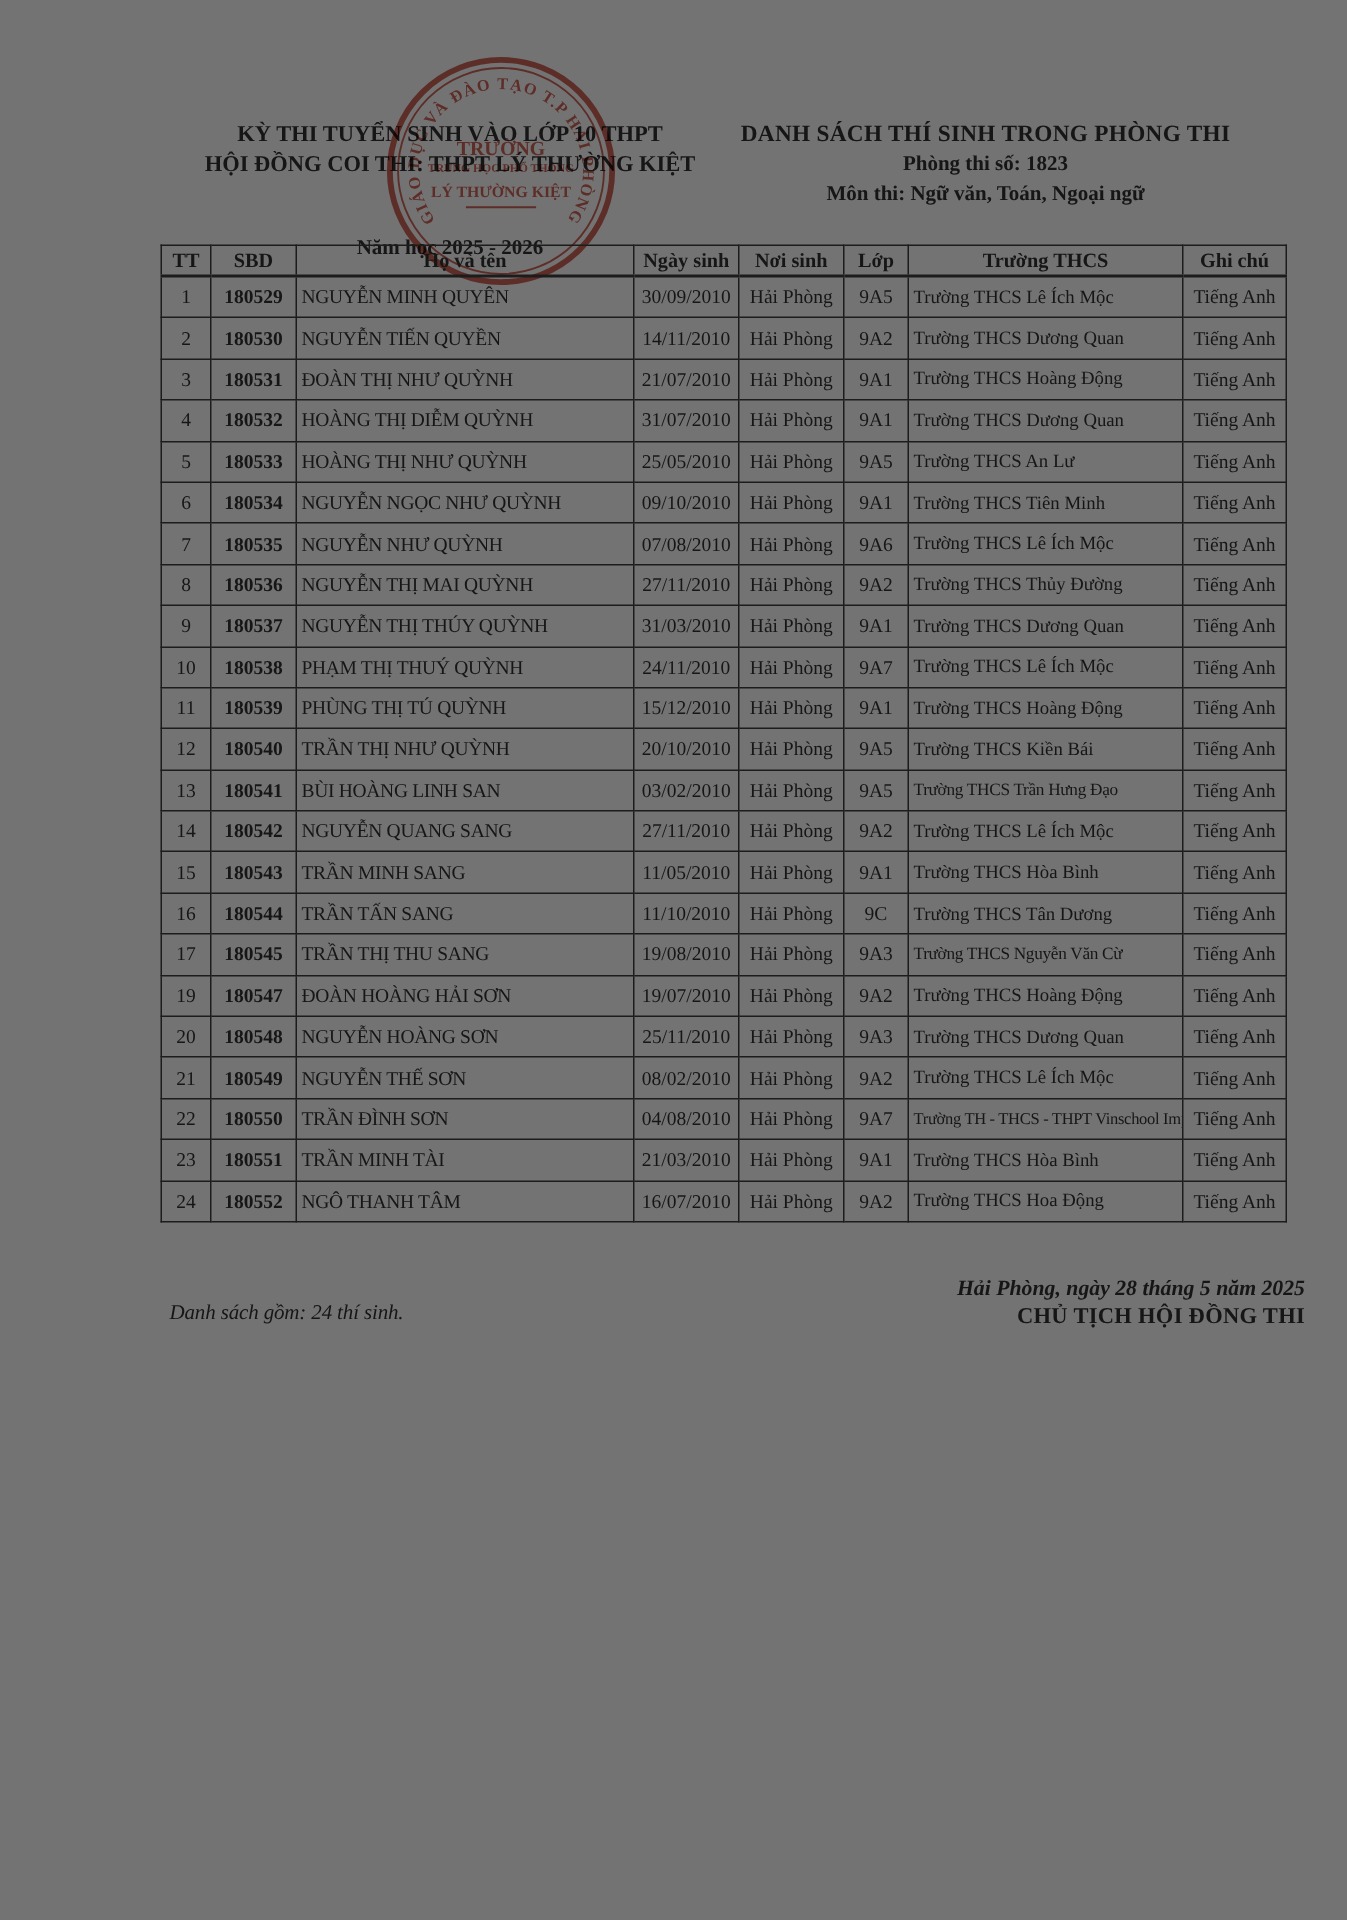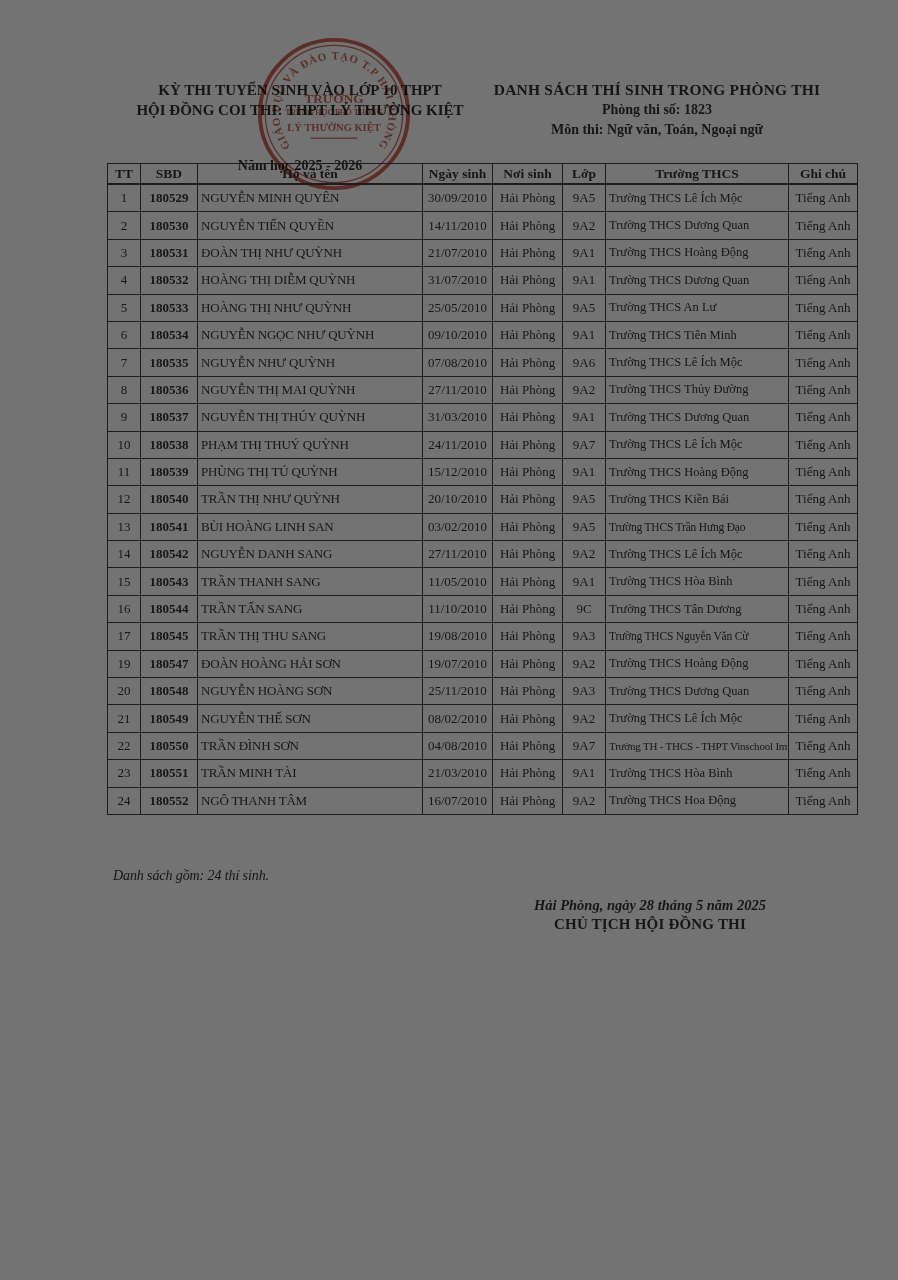--- a/index.html
+++ b/index.html
@@ -50,21 +50,21 @@
   table.roster td.xs{font-size:11px;letter-spacing:-.2px;text-align:center;}
   col.c-tt{width:33px}col.c-sbd{width:57px}col.c-name{width:225px}
   col.c-dob{width:70px}col.c-pob{width:70px}col.c-lop{width:43px}
   col.c-school{width:183px}col.c-note{width:69px}
   
   .note{
     position:absolute;left:113px;top:868px;
     font-style:italic;font-size:14px;letter-spacing:-.1px;
   }
   .sign{
-    position:absolute;left:430px;top:897px;width:440px;text-align:center;font-family:Liberation Serif, serif;
+    position:absolute;left:430px;top:851px;width:440px;text-align:right;font-family:Liberation Serif, serif;
   }
   .sign .date{font-style:italic;font-weight:bold;font-size:14.5px;}
   .sign .title{font-weight:bold;font-size:15px;margin-top:2px;letter-spacing:.2px;}
 </style>
 </head>
 <body>
 
 <div class="page">
 
   <div class="hdr-left">
@@ -248,31 +248,31 @@
           <td>BÙI HOÀNG LINH SAN</td>
           <td>03/02/2010</td>
           <td>Hải Phòng</td>
           <td>9A5</td>
           <td class="sm">Trường THCS Trần Hưng Đạo</td>
           <td>Tiếng Anh</td>
         </tr>
         <tr>
           <td>14</td>
           <td>180542</td>
-          <td>NGUYỄN DANH SANG</td>
+          <td>NGUYỄN QUANG SANG</td>
           <td>27/11/2010</td>
           <td>Hải Phòng</td>
           <td>9A2</td>
           <td>Trường THCS Lê Ích Mộc</td>
           <td>Tiếng Anh</td>
         </tr>
         <tr>
           <td>15</td>
           <td>180543</td>
-          <td>TRẦN THANH SANG</td>
+          <td>TRẦN MINH SANG</td>
           <td>11/05/2010</td>
           <td>Hải Phòng</td>
           <td>9A1</td>
           <td>Trường THCS Hòa Bình</td>
           <td>Tiếng Anh</td>
         </tr>
         <tr>
           <td>16</td>
           <td>180544</td>
           <td>TRẦN TẤN SANG</td>

